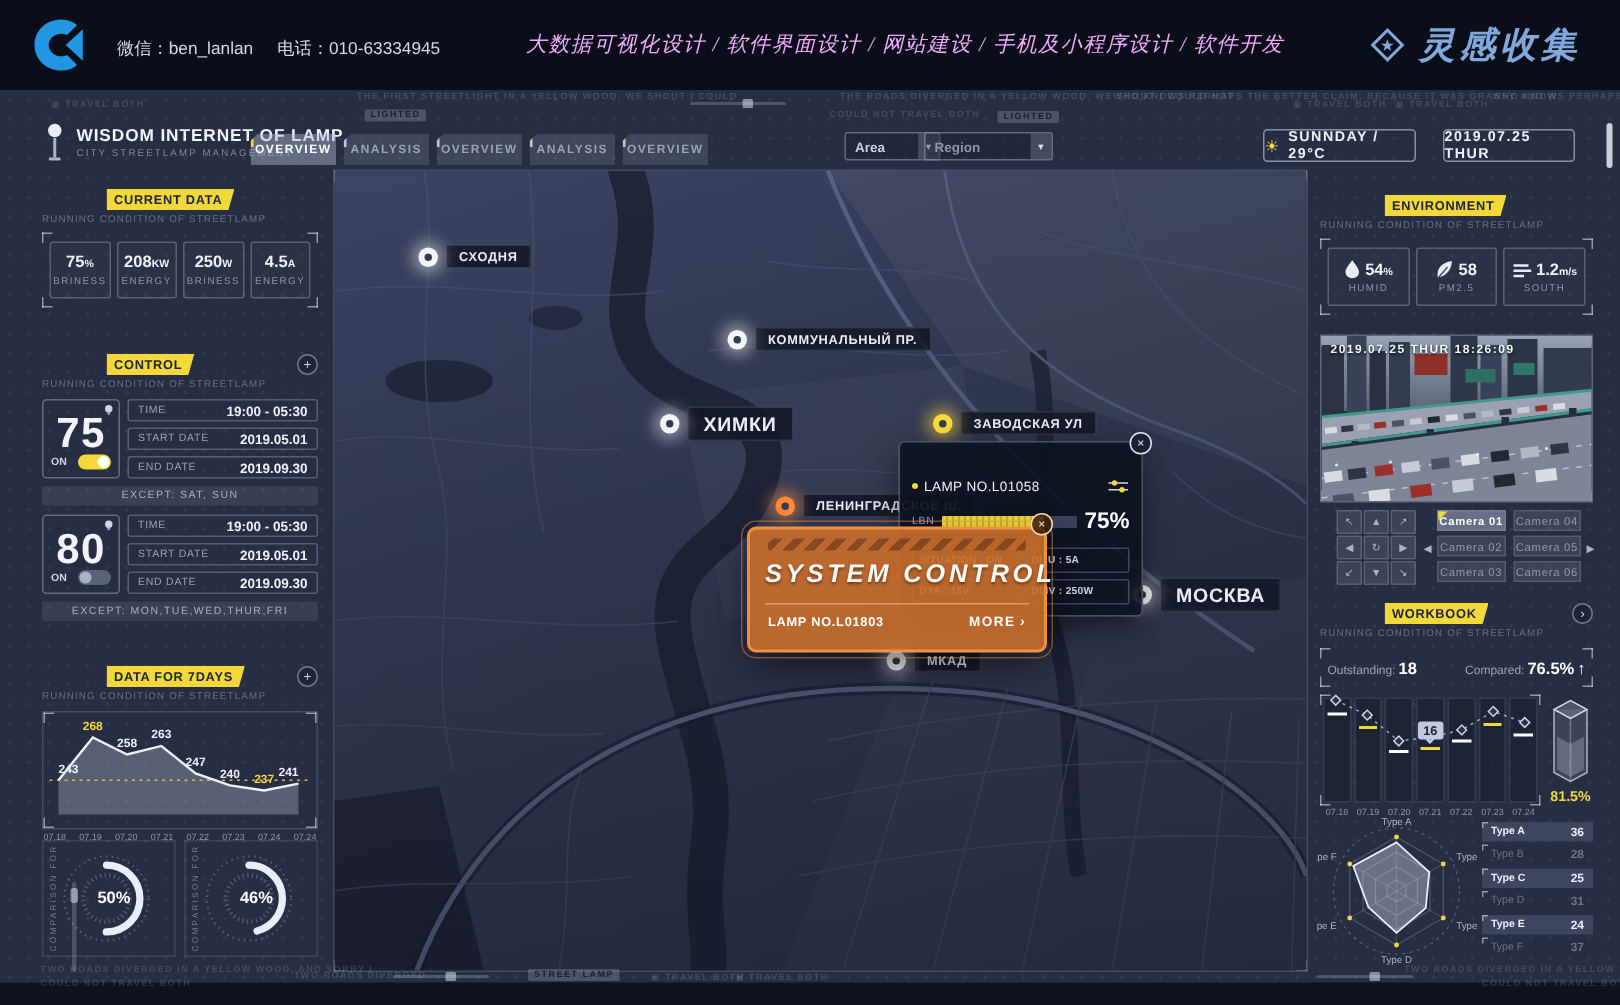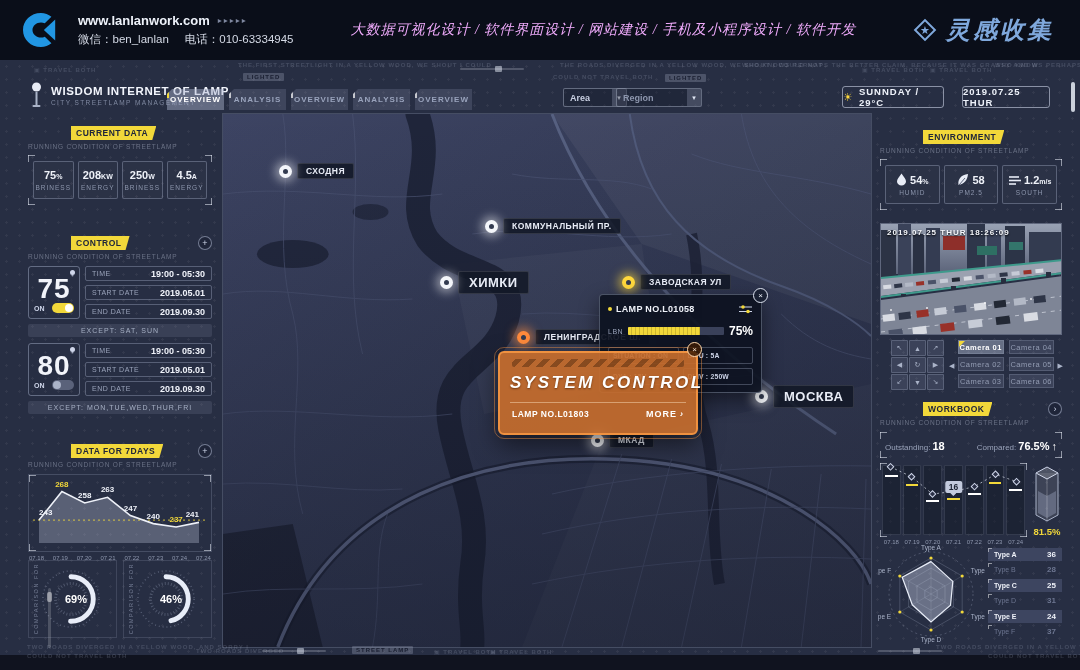--- a/index.html
+++ b/index.html
@@ -122,28 +122,28 @@
   .pin-dot { width:13px; height:13px; border-radius:50%; background:#f4f6fa; box-shadow:0 0 10px 4px rgba(255,255,255,.45); position:relative; flex:0 0 auto; }
   .pin-dot::after { content:""; position:absolute; left:4px; top:4px; width:5px; height:5px; border-radius:50%; background:#333b50; }
   .pin.yellow .pin-dot { background:#ffd83d; box-shadow:0 0 10px 4px rgba(255,216,61,.55); }
   .pin.orange .pin-dot { background:#ff8a3c; box-shadow:0 0 10px 4px rgba(255,138,60,.55); }
   .pin-label { background:rgba(18,23,38,.85); border:1px solid rgba(255,255,255,.12); color:#e8ecf6; font-weight:bold; font-size:8.5px; letter-spacing:.5px; padding:2px 8px; border-radius:2px; text-transform:uppercase; white-space:nowrap; }
   .pin.large .pin-label { font-size:13px; padding:3px 10px; }
 
   
   .lamp-popup { position:absolute; left:376px; top:180px; width:163px; background:rgba(13,18,32,.93); border:1px solid rgba(190,200,225,.35); border-radius:4px; padding:9px 8px 7px; z-index:5; box-shadow:0 8px 20px rgba(0,0,0,.45); }
   .popup-close { position:absolute; top:-7px; right:-7px; width:15px; height:15px; border-radius:50%; background:#1a2133; border:1px solid #dfe5f2; color:#eef2fa; font-size:8px; line-height:12px; text-align:center; padding:0; cursor:pointer; }
-  .popup-head { display:flex; align-items:center; gap:4px; font-size:9px; font-weight:bold; color:#f0f3fa; letter-spacing:.3px; }
+  .popup-head { display:flex; align-items:center; gap:4px; font-size:9px; font-weight:normal; color:#f0f3fa; letter-spacing:.3px;margin-top:15px; }
   .popup-head .dot { width:4px; height:4px; background:#f2d83a; border-radius:50%; flex:0 0 auto; }
   .popup-head svg { margin-left:auto; }
   .lbn-row { display:flex; align-items:center; gap:5px; margin-top:10px; }
   .lbn-label { font-size:7px; color:#9aa3ba; letter-spacing:.5px; }
   .lbn-bar { flex:1; height:8px; background:#3a415a; border-radius:1px; overflow:hidden; }
   .lbn-bar i { display:block; height:100%; background:repeating-linear-gradient(90deg,#f2d83a 0 3px,#cdb62f 3px 4px); }
-  .lbn-row b { font-size:12px; color:#fff; }
+  .lbn-row b { font-size:15px; color:#fff; }
   .popup-grid { display:grid; grid-template-columns:1fr 1fr; gap:4px; margin-top:9px; }
   .popup-grid span { border:1px solid rgba(160,170,196,.35); border-radius:2px; font-size:6.8px; font-weight:bold; color: #cfd6ea; padding:4px 4px; letter-spacing:.2px; white-space:nowrap; overflow:hidden; }
 
   
   .alert { position:absolute; left:275px; top:237px; width:200px; height:84px; z-index:6; background:rgba(198,109,44,.92); border:2px solid #ef9140; border-radius:6px; box-shadow:0 10px 24px rgba(0,0,0,.5); outline:1px solid rgba(239,145,64,.45); outline-offset:3px; padding:6px 10px 8px; }
   .hazard { height:8px; background:repeating-linear-gradient(-45deg, rgba(40,18,2,.35) 0 5px, transparent 5px 10px); border-radius:2px; margin:0 2px; }
   .alert-title { text-align:center; font-size:17px; font-weight:800; font-style:italic; color:#fff; letter-spacing:2.5px; margin-top:6px; text-shadow:0 1px 2px rgba(60,25,0,.6); white-space:nowrap; }
   .alert-foot { display:flex; justify-content:space-between; align-items:center; margin-top:9px; border-top:1px solid rgba(255,230,200,.45); padding:6px 2px 0; }
   .alert-lamp { font-size:8.5px; font-weight:bold; color:#fff; letter-spacing:.5px; }
   .more-btn { font-size:9px; font-weight:800; color:#fff; letter-spacing:1px; display:flex; gap:3px; align-items:center; cursor:pointer; background:none; border:none; font-family:inherit; }
@@ -198,24 +198,20 @@
 <div class="page">
 
   <header class="banner">
     <div class="logo-wrap">
       <svg width="38" height="36" viewBox="0 0 40 38">
         <path d="M20 1 C9 1 1 9 1 19 C1 29 9 37 20 37 C24 37 28 35.5 31 33 L24 26 C22.7 26.6 21.4 27 20 27 C15 27 11 23.4 11 19 C11 14.6 15 11 20 11 C21.4 11 22.7 11.4 24 12 L31 5 C28 2.5 24 1 20 1 Z" fill="#2196e3"></path>
         <path d="M23 19 L35 8 L35 30 Z" fill="#2196e3"></path>
       </svg>
     </div>
     <div class="contact">
-      <div class="site-row">
-        <span>www.lanlanwork.com</span>
-        <span class="arrows">▸▸▸▸▸</span>
-      </div>
       <div class="contact-row">
         <span>微信：ben_lanlan</span>
         <span>电话：010-63334945</span>
       </div>
     </div>
     <div class="services">大数据可视化设计 / 软件界面设计 / 网站建设 / 手机及小程序设计 / 软件开发</div>
     <div class="collect">
       <span class="collect-icon">
         <i class="diamond"></i>
           <b class="star">★</b>
@@ -384,21 +380,21 @@
     </section>
 
     <section class="panel" id="p-gauges">
       <div class="gbox corners">
         <span class="glabel">COMPARISON FOR</span>
         <svg width="62" height="62" viewBox="0 0 64 64">
           <circle cx="32" cy="32" r="29" fill="none" stroke="rgba(200,210,235,.3)" stroke-width="1.5" stroke-dasharray="1 3"></circle>
           <circle cx="32" cy="32" r="16" fill="none" stroke="rgba(200,210,235,.25)" stroke-width="3" stroke-dasharray="1 2.2"></circle>
           <circle class="gauge-arc" cx="32" cy="32" r="23" fill="none" stroke="#e8edf8" stroke-width="5" stroke-linecap="round" transform="rotate(-90 32 32)" stroke-dasharray="72.3 144.5"></circle>
         </svg>
-        <span class="gval">69%</span>
+        <span class="gval">50%</span>
       </div>
       <div class="gbox corners">
         <span class="glabel">COMPARISON FOR</span>
         <svg width="62" height="62" viewBox="0 0 64 64">
           <circle cx="32" cy="32" r="29" fill="none" stroke="rgba(200,210,235,.3)" stroke-width="1.5" stroke-dasharray="1 3"></circle>
           <circle cx="32" cy="32" r="16" fill="none" stroke="rgba(200,210,235,.25)" stroke-width="3" stroke-dasharray="1 2.2"></circle>
           <circle class="gauge-arc" cx="32" cy="32" r="23" fill="none" stroke="#e8edf8" stroke-width="5" stroke-linecap="round" transform="rotate(-90 32 32)" stroke-dasharray="66.5 144.5"></circle>
         </svg>
         <span class="gval">46%</span>
       </div>

